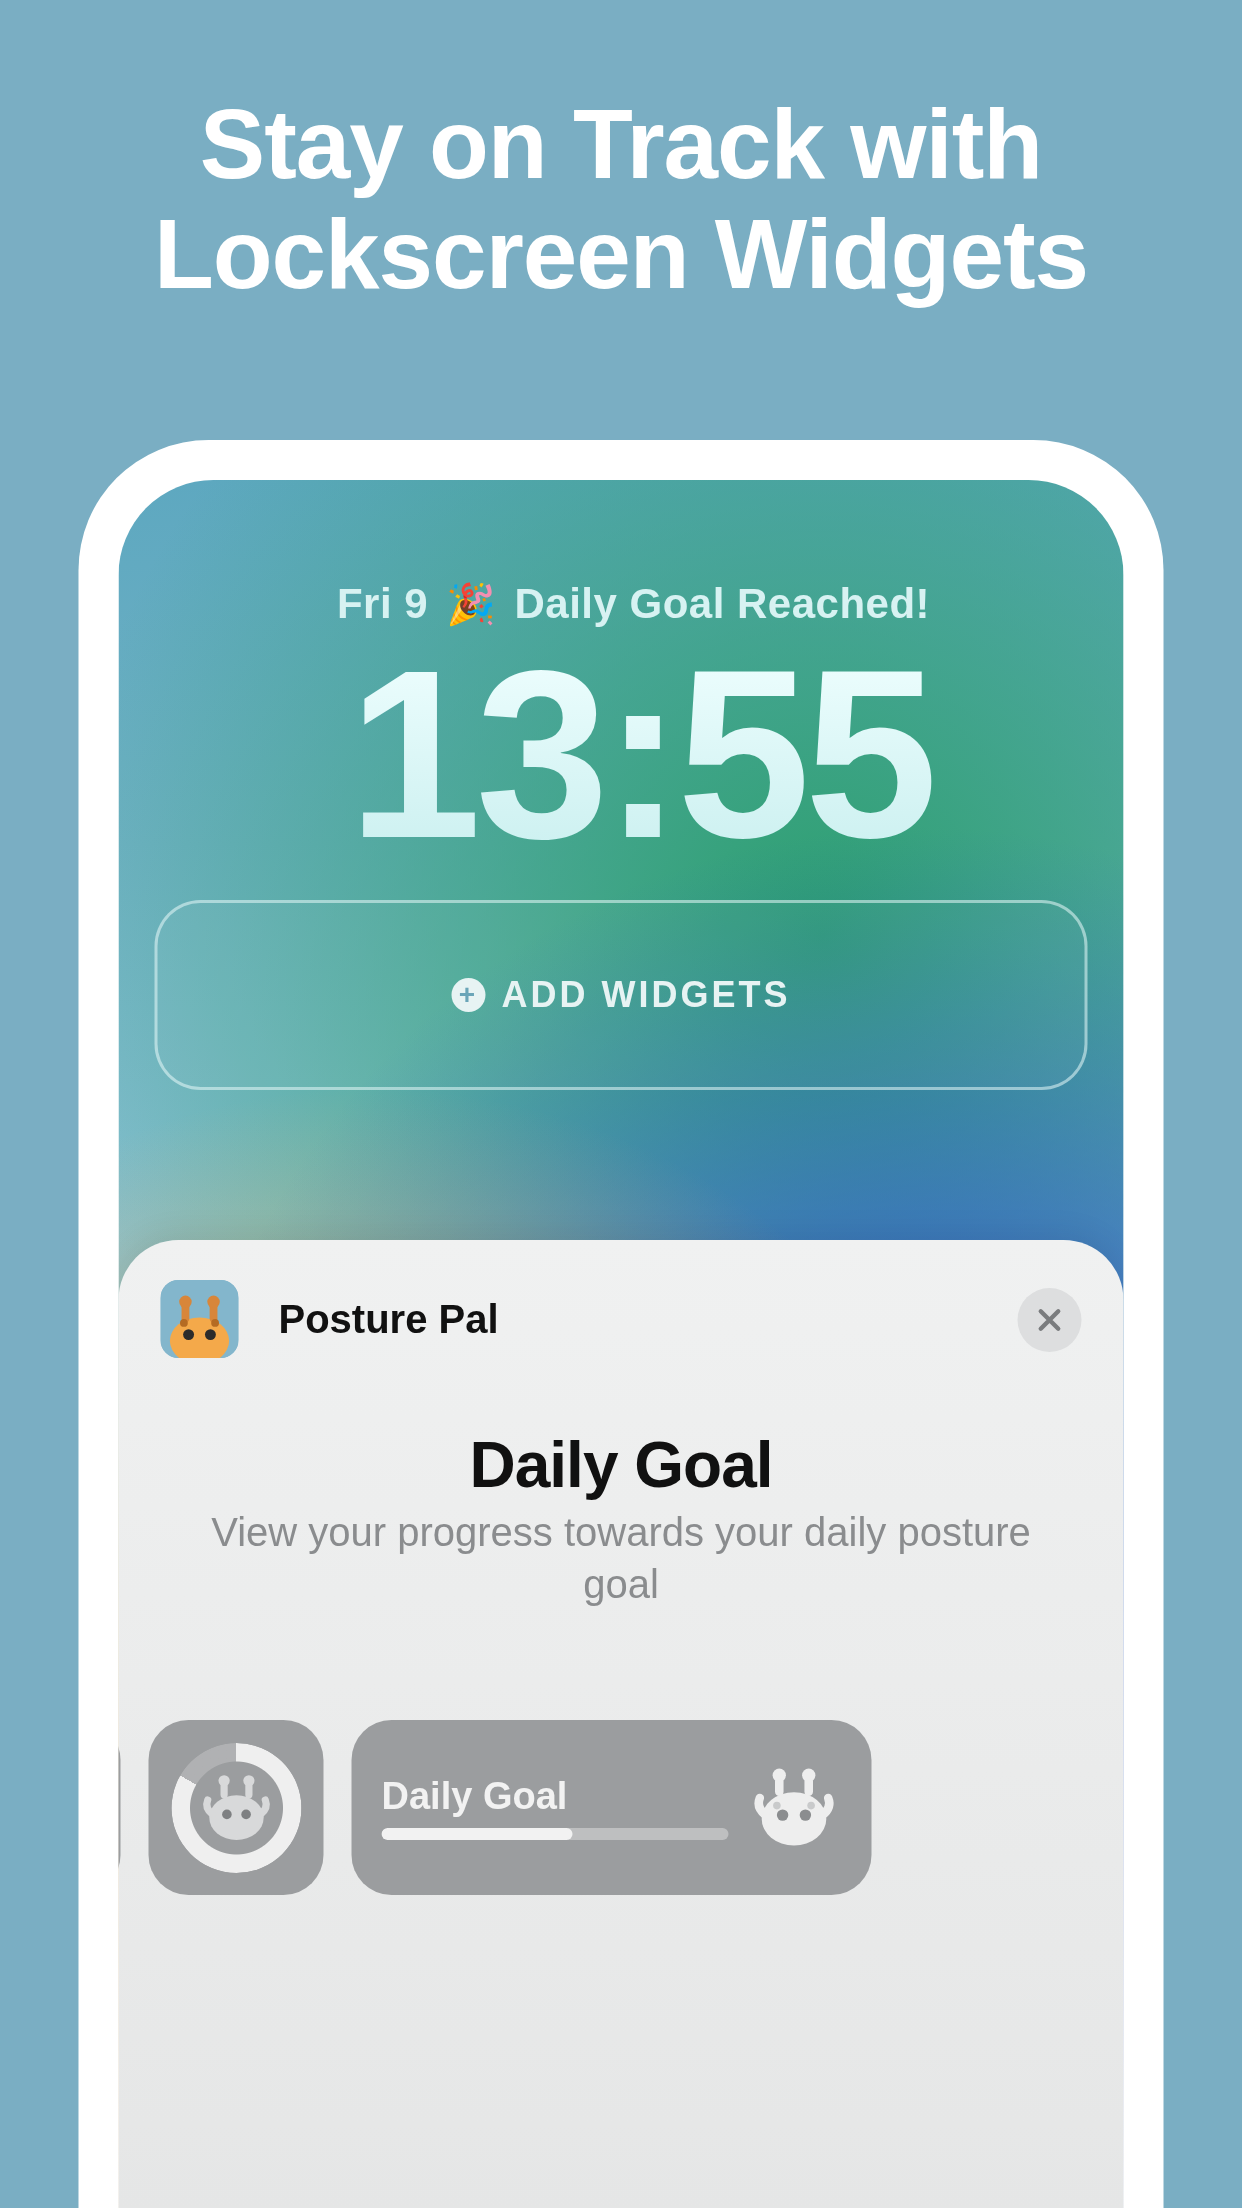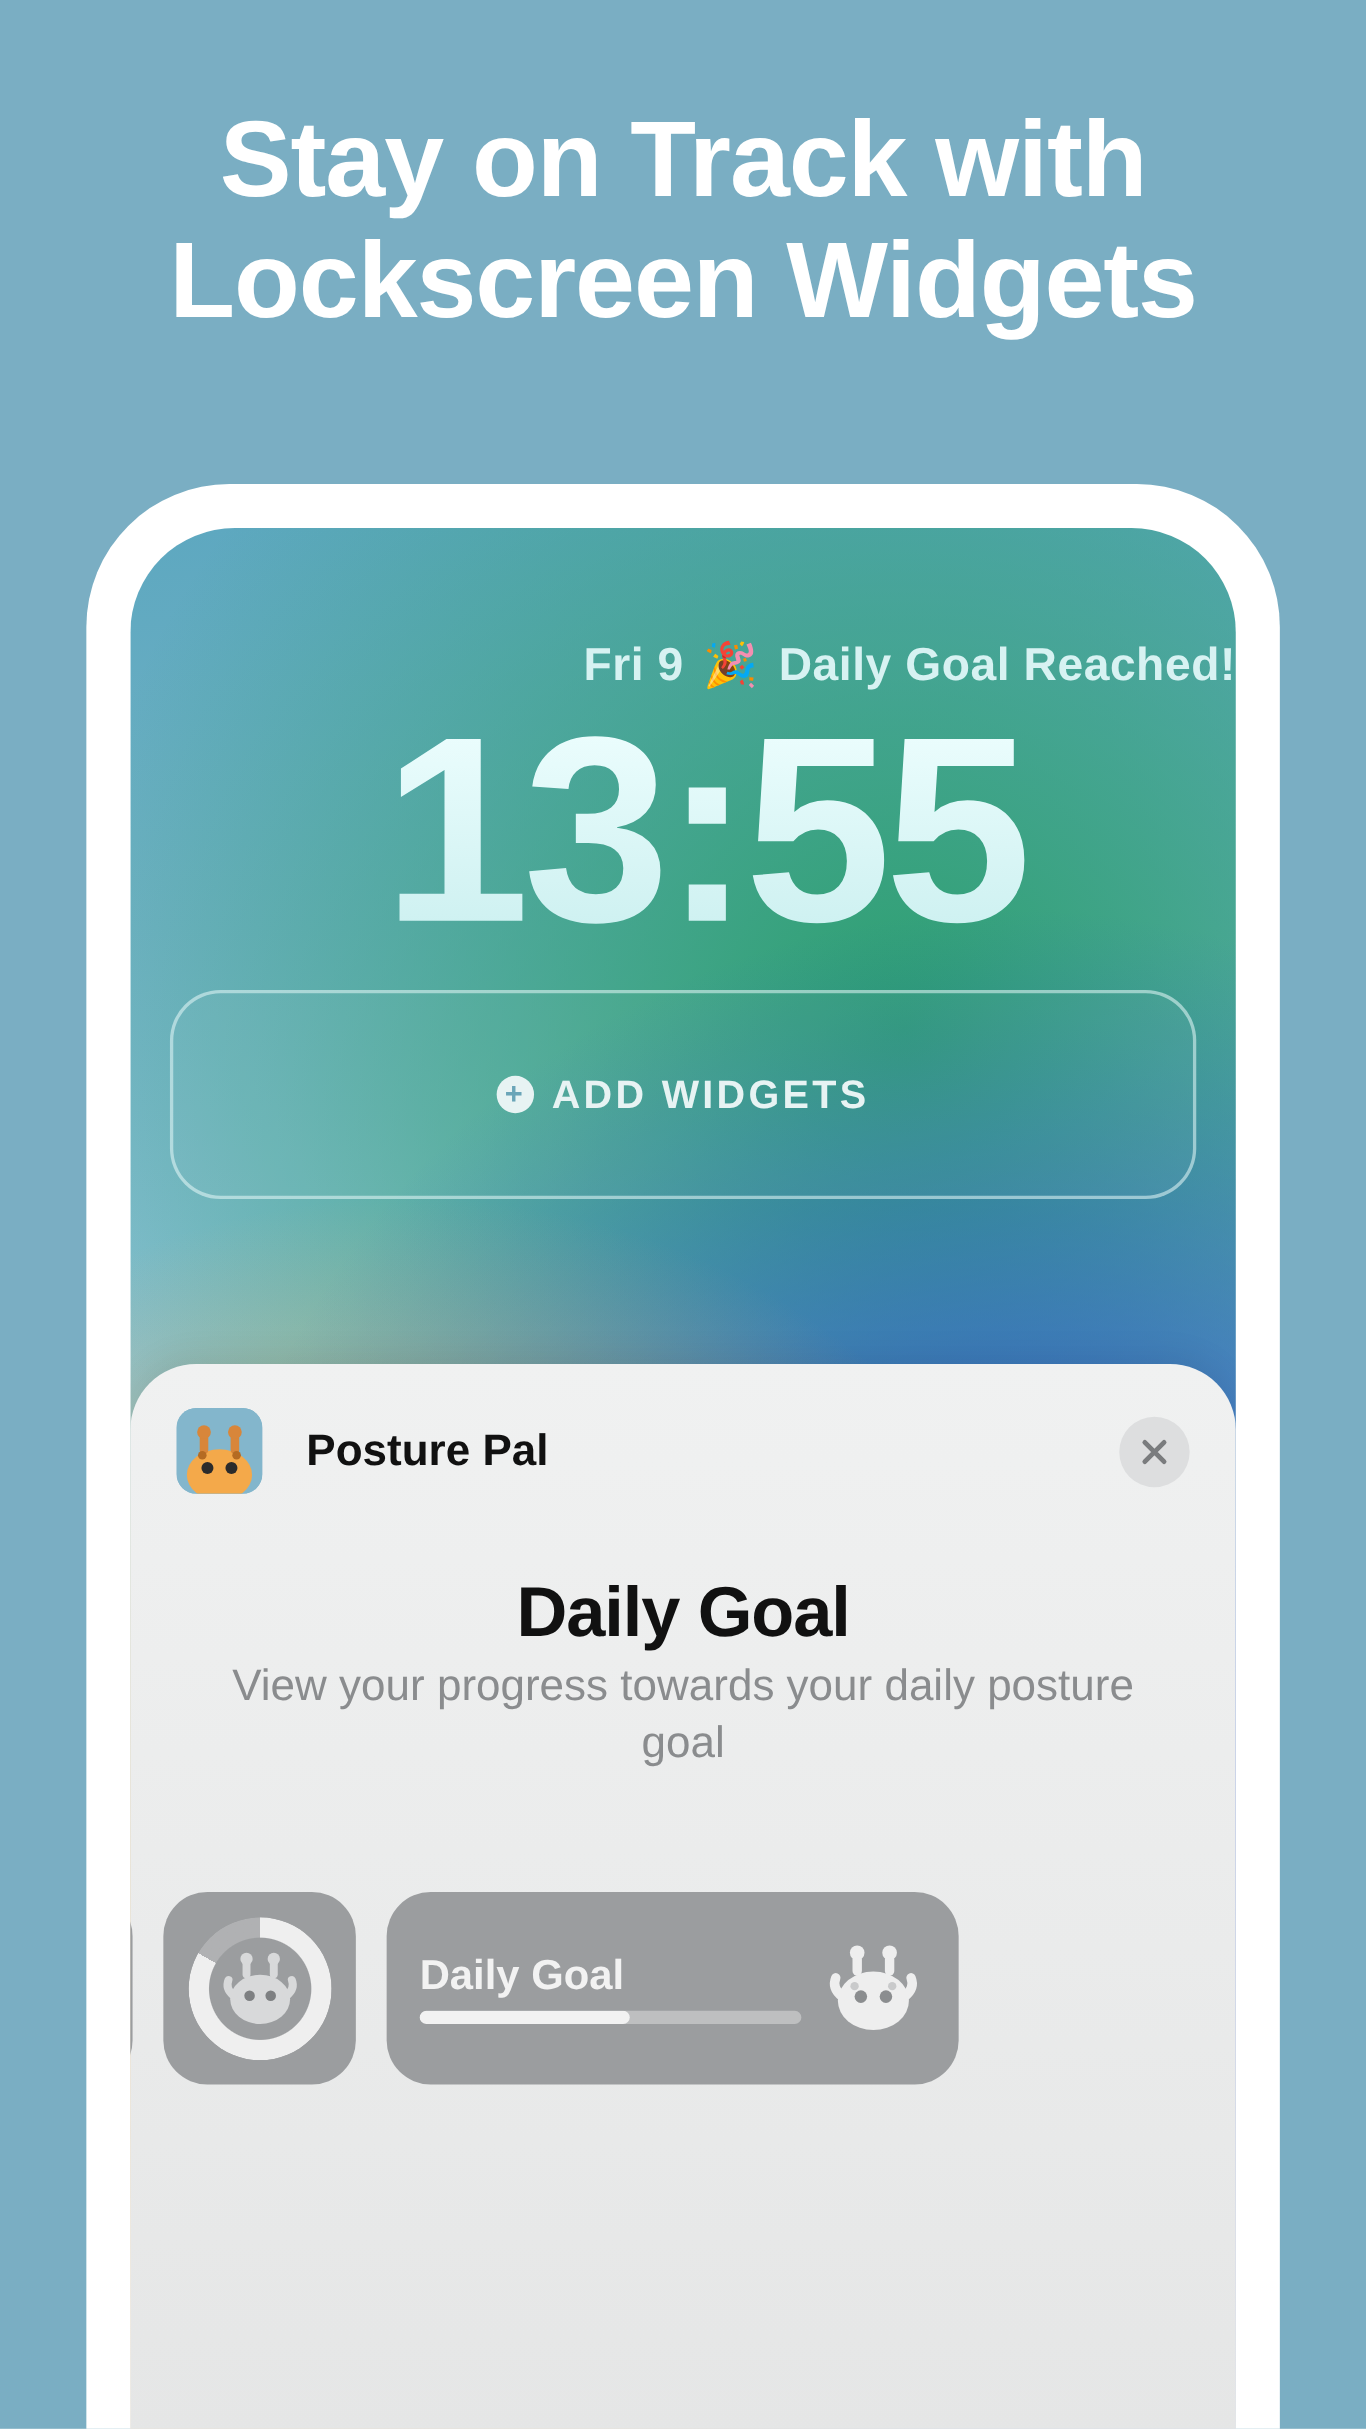--- a/index.html
+++ b/index.html
@@ -47,21 +47,21 @@
   }
 
   
   .ls-top {
     padding-top: 100px;
     text-align: center;
     color: #e8f7f7;
   }
   .ls-date-row {
     display: flex;
-    justify-content: flex-end;
+    justify-content: center;
     align-items: center;
     gap: 18px;
     font-size: 42px;
     font-weight: 600;
     color: #d7f2f2;
     letter-spacing: 0.5px;
     padding-left: 25px;
   }
   .emoji { font-size: 40px; }
   .ls-time {

